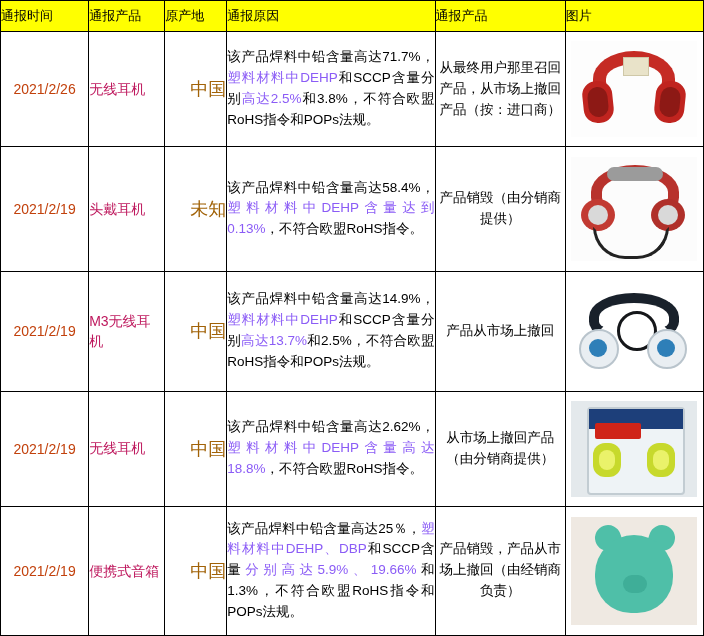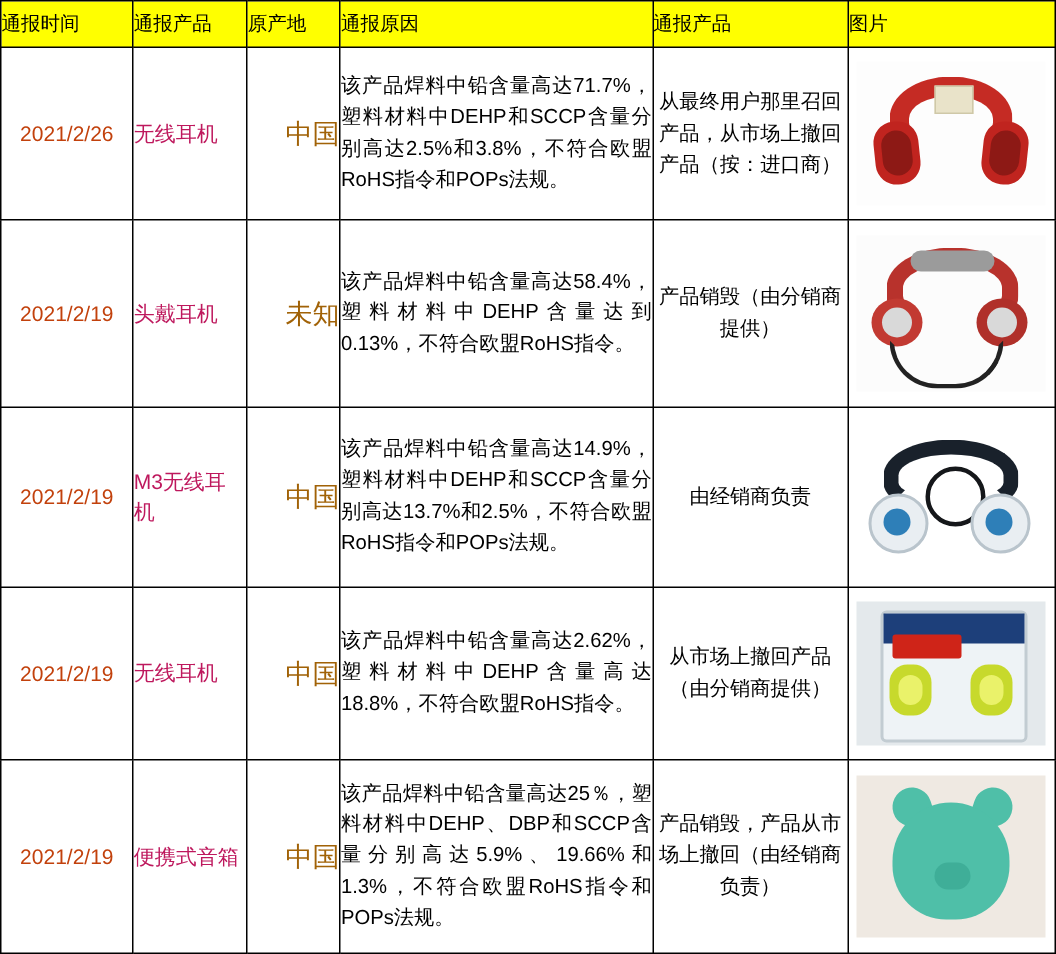--- a/index.html
+++ b/index.html
@@ -81,21 +81,21 @@
     padding: 5px 6px;
     line-height: 1.55;
     vertical-align: middle;
     text-align: center;
   }
   td.image {
     text-align: center;
     vertical-align: middle;
     padding: 3px 0;
   }
-  .red { color: #000000; }
+  .red { color: #8b5cf6; }
 
   
   .photo {
     position: relative;
     margin: 0 auto;
     overflow: hidden;
   }
 
   
   .ph1 { width: 126px; height: 96px; background: #fdfdfd; }
@@ -283,21 +283,21 @@
             <div class="cable"></div>
           </div>
         </td>
       </tr>
 
       <tr>
         <td class="time">2021/2/19</td>
         <td class="product">M3无线耳机</td>
         <td class="origin">中国</td>
         <td class="reason"><span>该产品焊料中铅含量高达14.9%，</span><span class="red">塑料材料中DEHP</span><span>和SCCP含量分别</span><span class="red">高达13.7%</span><span>和2.5%，不符合欧盟RoHS指令和POPs法规。</span></td>
-        <td class="measure">由经销商负责</td>
+        <td class="measure">产品从市场上撤回</td>
         <td class="image">
           <div class="photo ph3">
             <div class="band3"></div>
               <div class="cord"></div>
             <div class="cup3 cup3L"></div>
               <div class="cup3 cup3R"></div>
           </div>
         </td>
       </tr>
 

